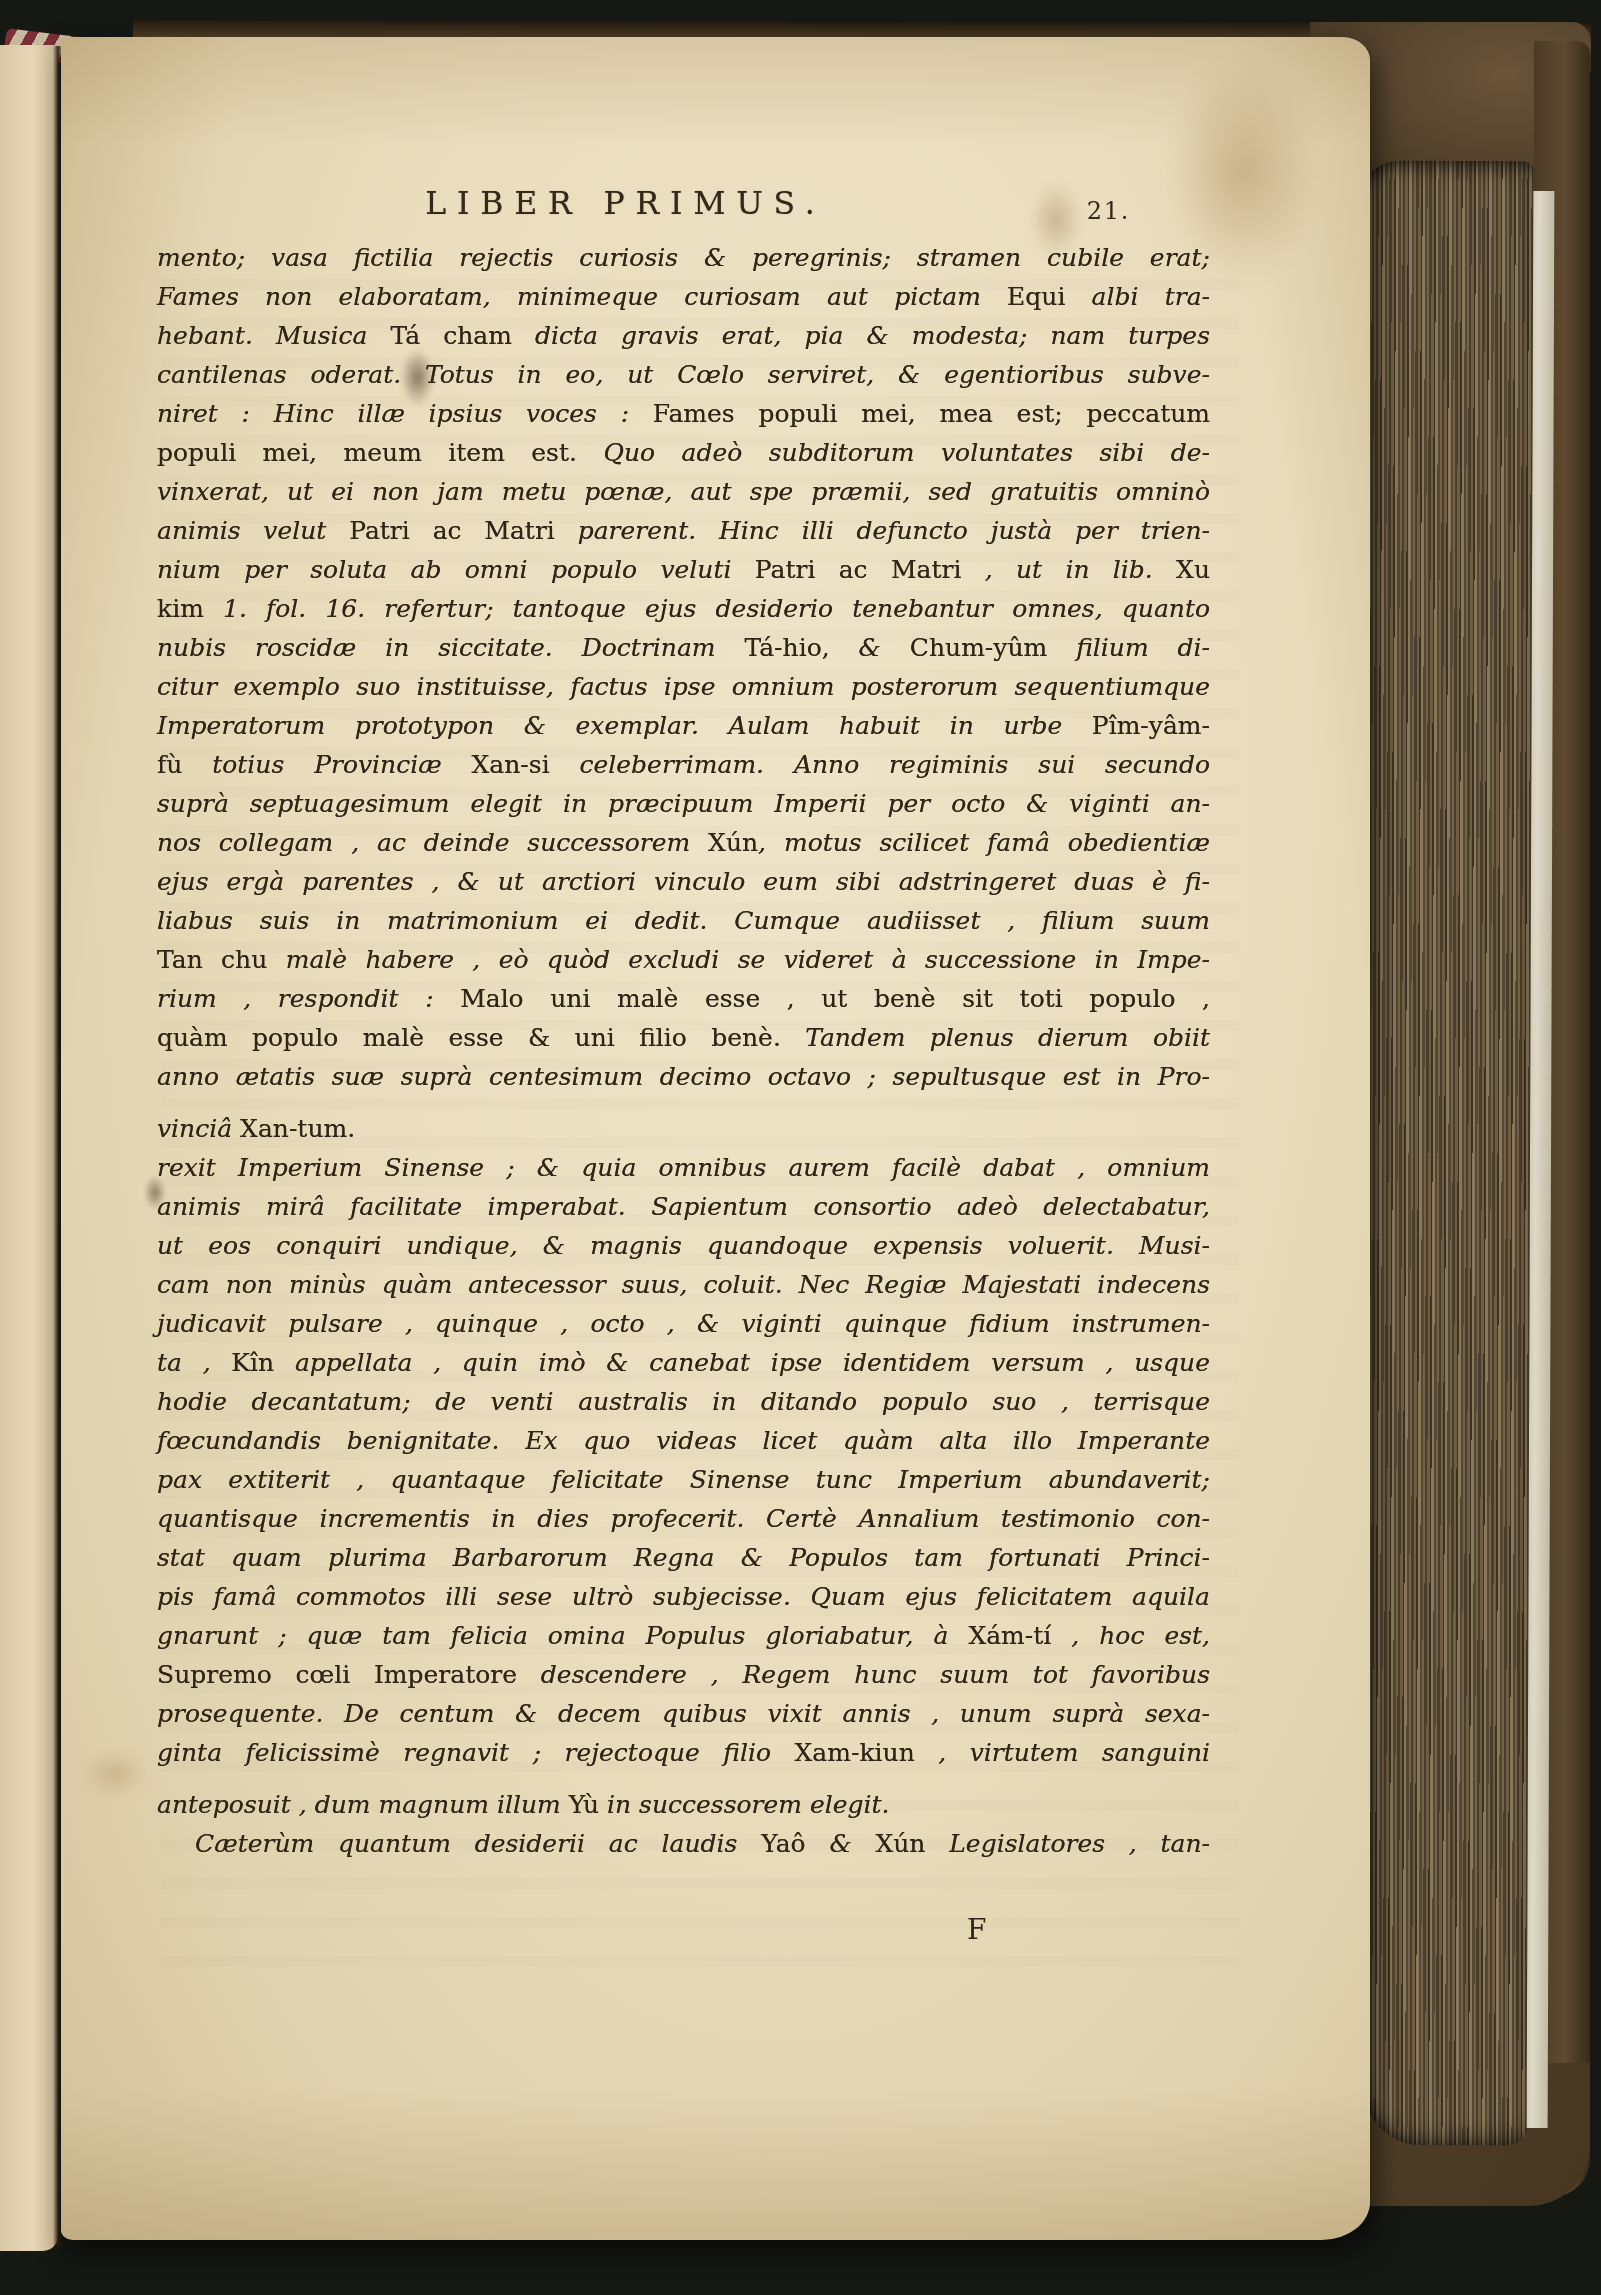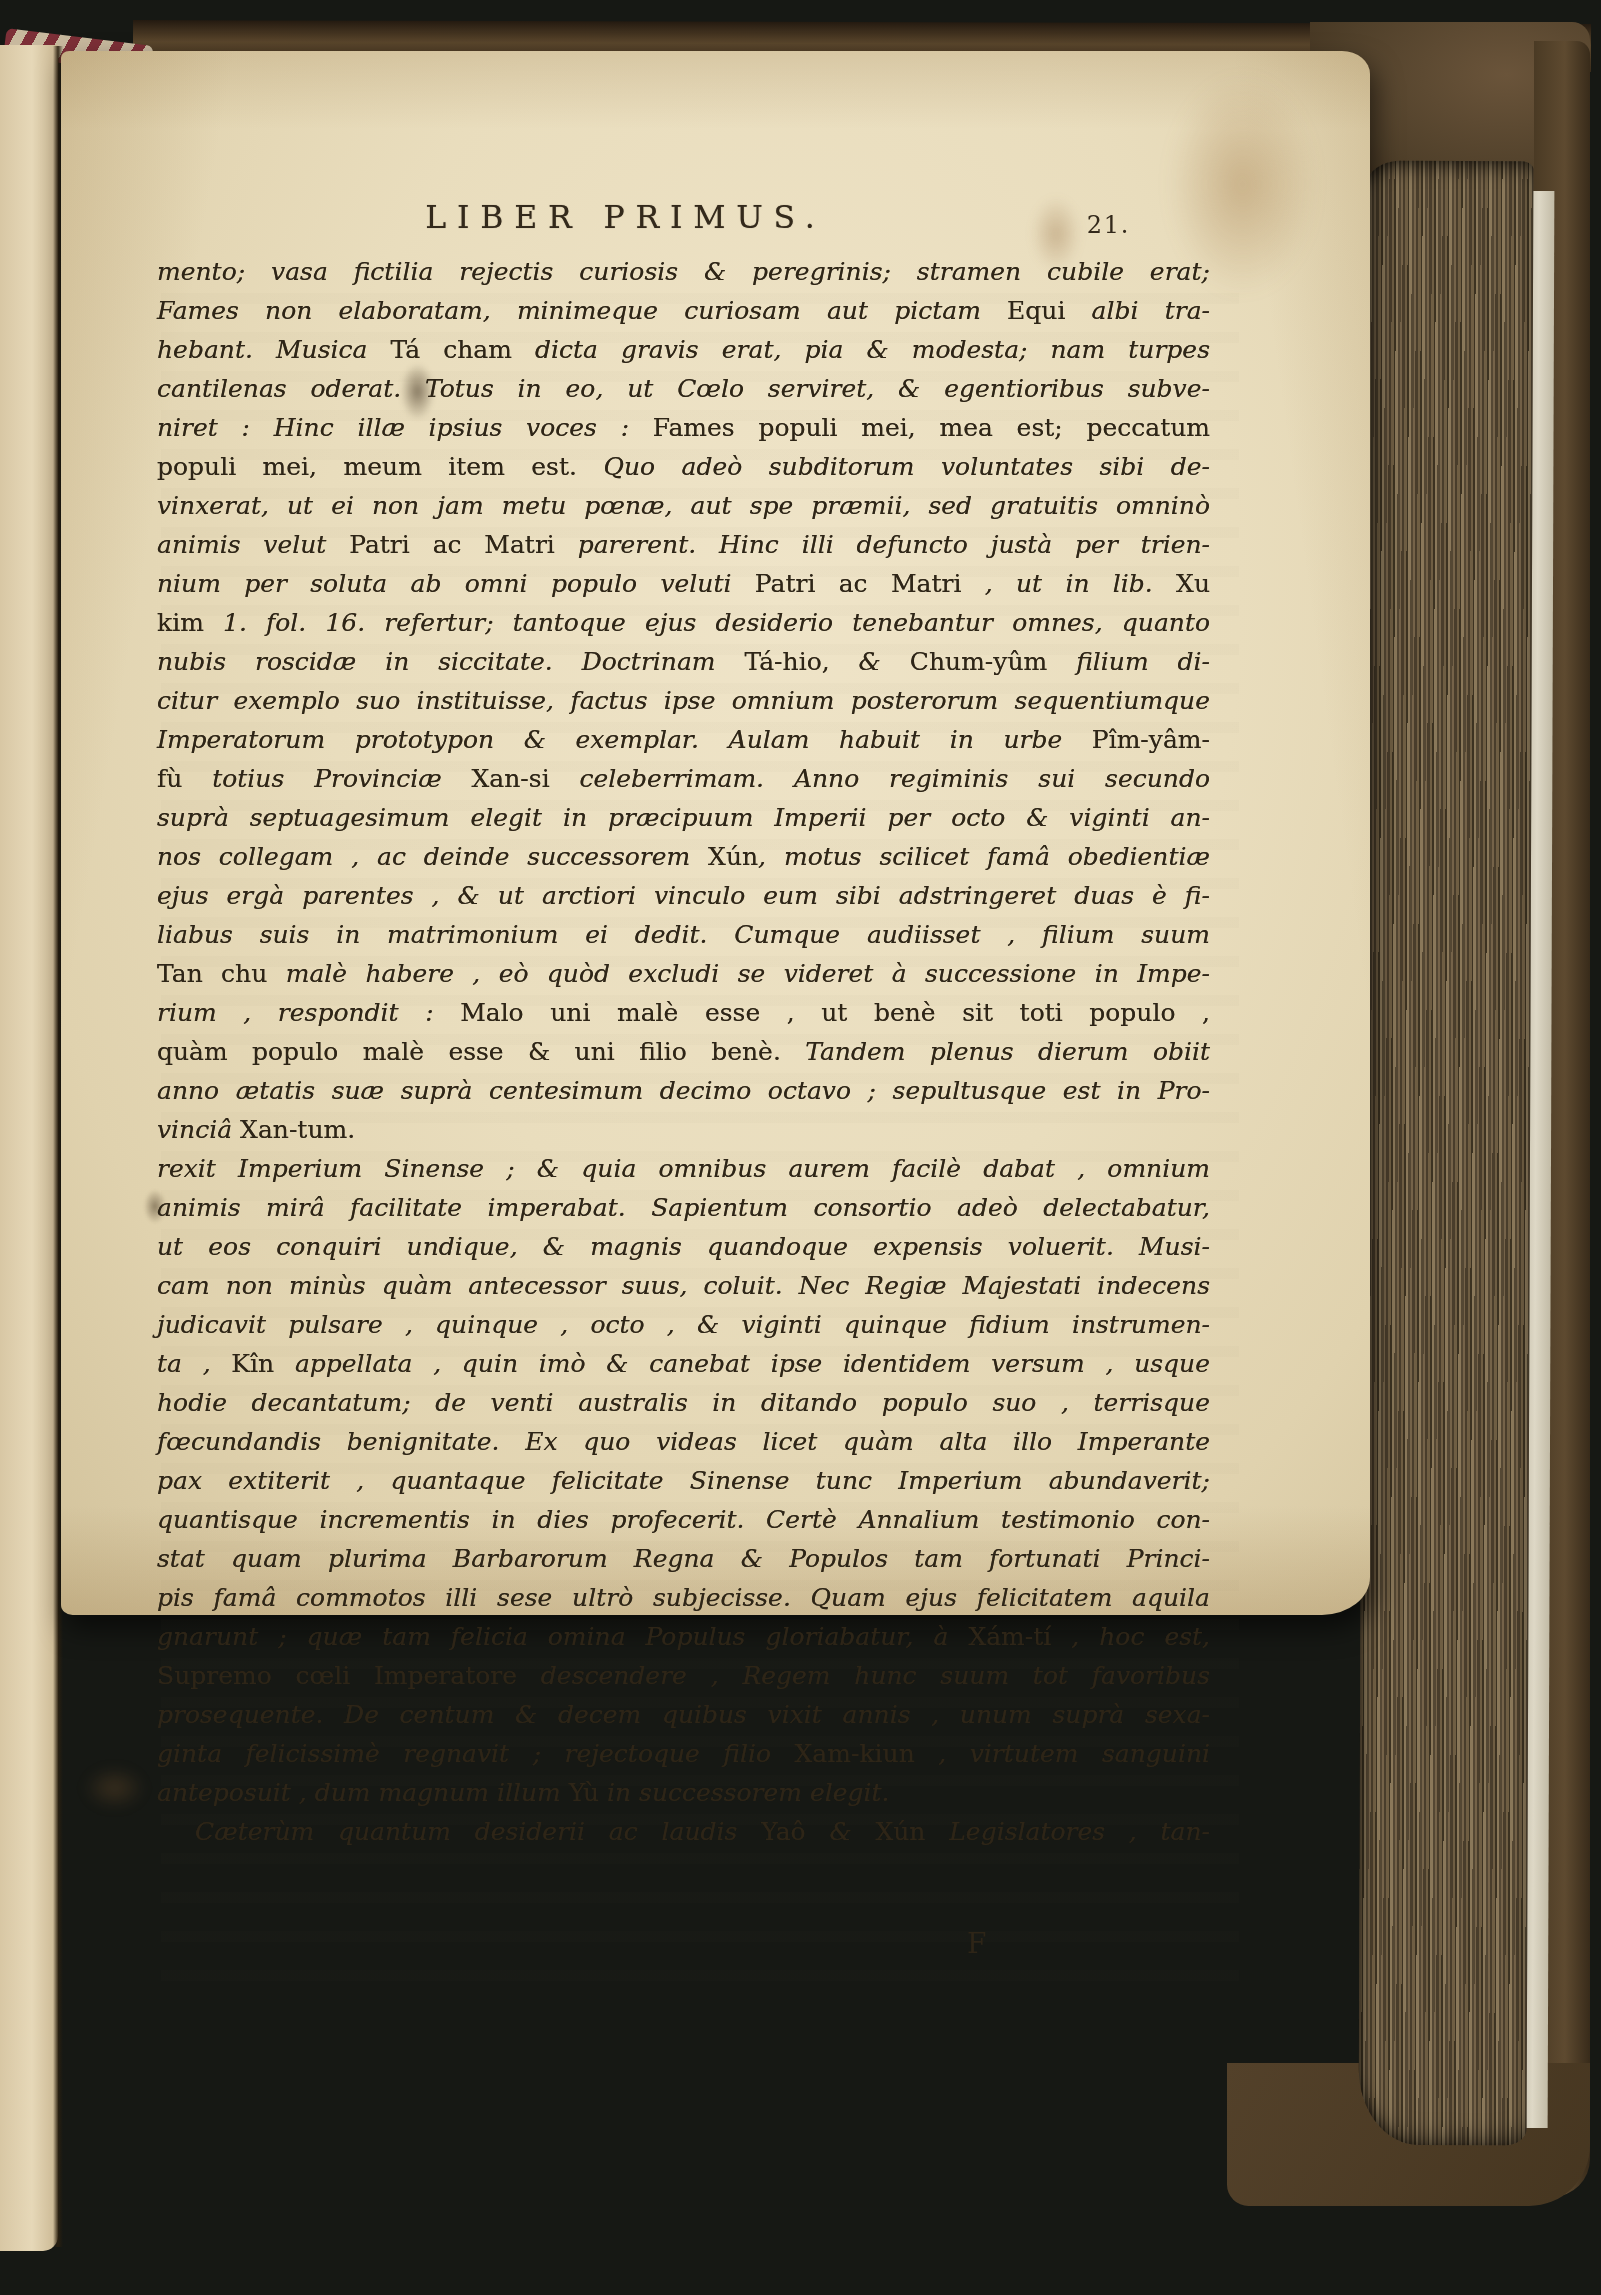--- a/index.html
+++ b/index.html
@@ -25,21 +25,21 @@
     box-shadow:inset 0 13.3px 18px -6.6px rgba(0,0,0,.55),inset 0 -15px 21.6px -8.3px rgba(0,0,0,.5),
       inset 6.6px 0 11.6px -5px rgba(0,0,0,.45);transform:rotate(.2deg);}
   .endband{position:absolute;left:5px;top:28px;width:148px;height:28px;
     background:repeating-linear-gradient(112deg,#7d2f37 0 10px,#c8b99e 10px 20px);
     border-radius:6.6px;transform:rotate(7deg);transform-origin:left center;}
   .verso{position:absolute;left:0;top:45px;width:58px;height:2206px;
     background:linear-gradient(90deg,#d8c7a4,#e6d8b8 55%,#c9b691);border-radius:0 0 15px 0;}
   .gutter{position:absolute;left:53px;top:46px;width:10px;height:2201px;
     background:linear-gradient(90deg,rgba(40,30,15,0),rgba(43,32,16,.9) 50%,rgba(40,30,15,0));}
   
-  .page{position:absolute;left:61px;top:51px;width:1309px;height:1564px;
+  .page{position:absolute;left:61px;top:37px;width:1309px;height:2203px;
     background:
       linear-gradient(100deg,rgba(165,135,85,.28),rgba(0,0,0,0) 11%),
       linear-gradient(262deg,rgba(160,130,80,.22),rgba(0,0,0,0) 9%),
       linear-gradient(0deg,rgba(150,118,68,.28),rgba(0,0,0,0) 7%),
       linear-gradient(180deg,rgba(150,118,68,.22),rgba(0,0,0,0) 5%),
       radial-gradient(ellipse at 55% 35%,#efe4c8 0%,#e9ddbd 45%,#e0d2ae 76%,#d2c29b 100%);
     border-radius:8.3px 28px 48px 11.6px / 6.6px 23px 38px 10px;
     box-shadow:5px 13.3px 26.5px rgba(0,0,0,.55);}
   .ghost{position:absolute;left:100px;top:216px;width:1078px;height:1742px;opacity:.5;
     background:repeating-linear-gradient(0deg,transparent 0 28px,rgba(105,95,68,.05) 28px 39px);}
@@ -56,21 +56,21 @@
     background:radial-gradient(closest-side,rgba(60,44,24,.5),rgba(60,44,24,0) 80%);}
   
   .running-head{position:absolute;left:96px;top:148px;width:1053px;height:50px;color:#33291b;}
   .head-title{position:absolute;left:0;width:100%;text-align:center;transform:translateX(-58px);
     font-size:31.5px;letter-spacing:10.8px;font-weight:normal;margin:0;
     text-shadow:0 0 0.8px rgba(51,41,27,.6);}
   .page-number{position:absolute;right:80px;top:11.6px;font-size:24px;letter-spacing:1.7px;}
   .body-text{position:absolute;left:96px;top:201px;width:1053px;font-size:25px;
     color:#2e2517;text-shadow:0 0 0.6px rgba(46,37,23,.75);}
   .line{height:39px;line-height:39px;text-align:justify;text-align-last:justify;overflow:visible;}
-  .line.end{text-align-last:left;}
+  .line.end{text-align-last:left;margin-top:13px;}
   .line.indent{padding-left:38px;}
   .seg-i{font-style:italic;}
   .seg-r{font-style:normal;}
   .signature{position:absolute;left:906px;top:1876px;font-size:28px;color:#2e2517;}
 </style>
 </head>
 <body>
 
 <div class="scene">
   <div class="leather-top"></div>

